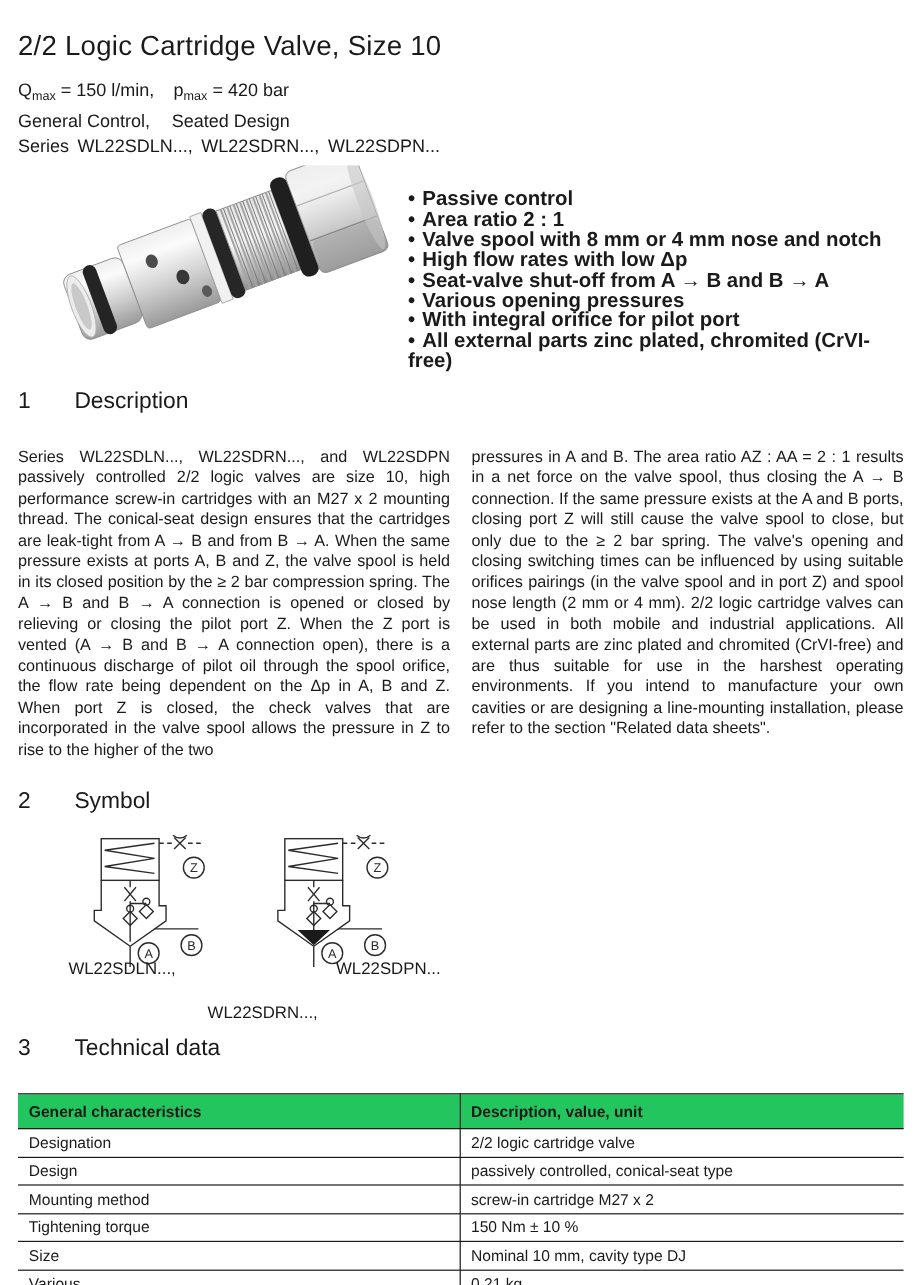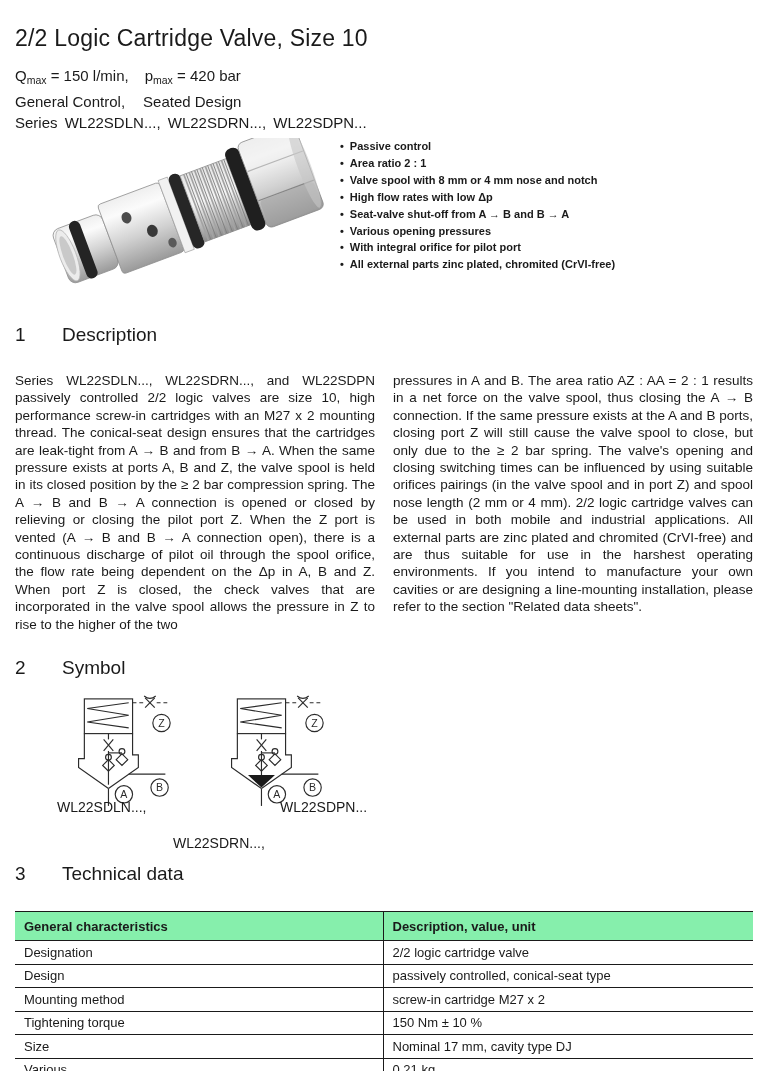--- a/index.html
+++ b/index.html
@@ -11,21 +11,21 @@
   }
   
   .title { font-size:23px; font-weight:400; letter-spacing:0.2px; margin-top:4px; }
   .subhead { margin-top:13px; font-size:15px; line-height:21px; }
   .subhead sub { font-size:10.5px; vertical-align:-3px; }
   .gap-wide { display:inline-block; width:16px; }
   .series-line { word-spacing:3px; }
   
   .hero { display:flex; margin-top:5px; height:172px; }
   .photo-wrap { width:325px; height:172px; flex:0 0 auto; }
-  .features { list-style:none; margin-top:0; font-size:11px; font-weight:700; line-height:16.9px; }
+  .features { list-style:none; margin-top:20px; font-size:17px; font-weight:700; line-height:16.9px; }
   .features li::before { content:"\2022"; margin-right:6px; }
   
   .sec { display:flex; font-size:19px; font-weight:400; }
   .sec .num { width:47px; flex:0 0 auto; }
   .sec-1 { margin-top:14px; }
   .sec-2 { margin-top:24px; }
   .sec-3 { margin-top:40px; }
   
   .cols { display:flex; gap:18px; margin-top:26px; }
   .col { width:360px; font-size:13.5px; line-height:17.4px; text-align:justify; }
@@ -37,21 +37,21 @@
   .sym-label { position:absolute; top:108px; font-size:14px; word-spacing:2px; }
   .lbl-1 { left:42px; }
   .lbl-2 { left:158px;margin-top:36px; }
   .lbl-3 { left:265px; }
   
   table.tech { width:738px; border-collapse:collapse; margin-top:26px; font-size:13px; }
   table.tech th, table.tech td {
     text-align:left; font-weight:400; padding:0 0 0 9px; vertical-align:middle;
     border-bottom:1px solid #1a1a1a;
   }
-  table.tech th { background:#86efac; font-weight:700; height:29px; border-top:1px solid #1a1a1a; }
+  table.tech th { background:#22c55e; font-weight:700; height:29px; border-top:1px solid #1a1a1a; }
   table.tech td { height:23.5px; }
   table.tech th:first-child, table.tech td:first-child { border-right:1px solid #1a1a1a; }
   table.tech tr:last-child td { border-bottom:2px solid #1a1a1a; }
   svg text { font-family:"Liberation Sans", sans-serif; }
 </style>
 </head>
 <body>
 
 <div class="page">
 
@@ -242,21 +242,21 @@
       <tr>
         <td>Mounting method</td>
         <td>screw-in cartridge M27 x 2</td>
       </tr>
       <tr>
         <td>Tightening torque</td>
         <td>150 Nm ± 10 %</td>
       </tr>
       <tr>
         <td>Size</td>
-        <td>Nominal 17 mm, cavity type DJ</td>
+        <td>Nominal 10 mm, cavity type DJ</td>
       </tr>
       <tr>
         <td>Various</td>
         <td>0.21 kg</td>
       </tr>
       <tr>
         <td>Mounting attitude</td>
         <td>unrestricted</td>
       </tr>
     </tbody>

